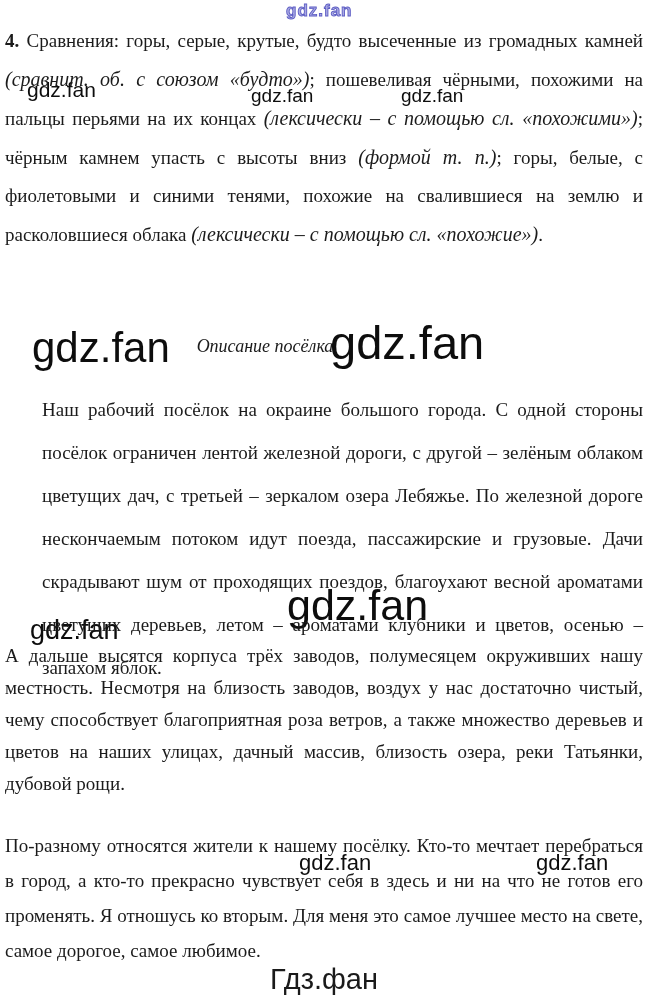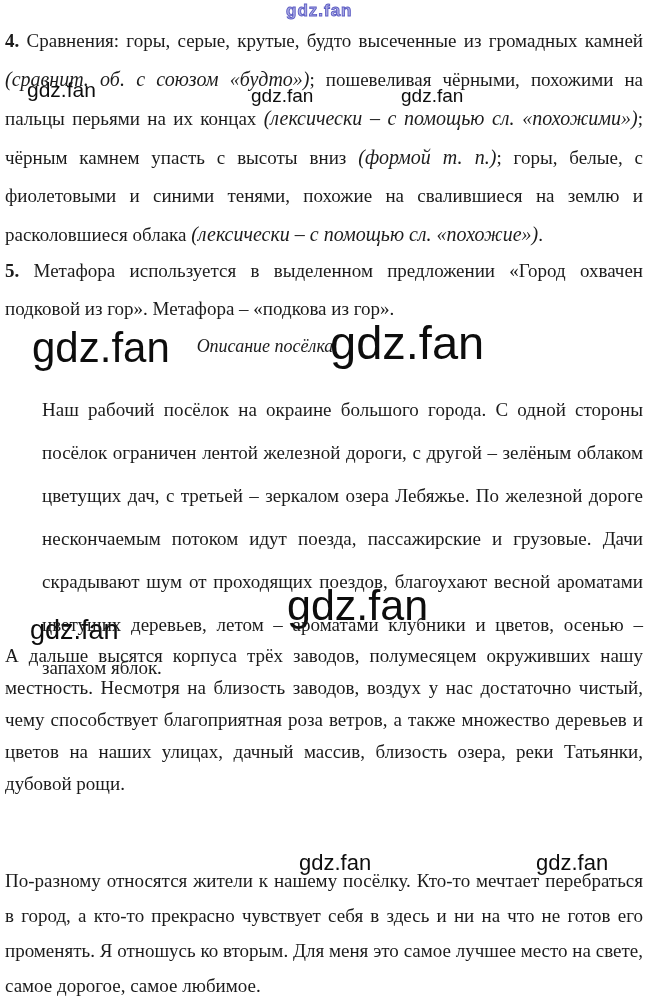--- a/index.html
+++ b/index.html
@@ -14,21 +14,21 @@
   
   .block {
     position: absolute; left: 5px; right: 5px;
     text-align: justify;
     font-size: 19px; color: #1b1b1b;
   }
   .item4 { top: 22px;  line-height: 38px; }
   .item5 { top: 252px; line-height: 38px; }
   .p1 { top: 388px; line-height: 43px; margin-left: 37px; }
   .p2 { top: 640px; line-height: 32px; }
-  .p3 { top: 863px; line-height: 35px; }
+  .p3 { top: 828px; line-height: 35px; }
 
   .essay-title {
     position: absolute; left: 0; right: 0; top: 336px;
     text-align: center;
     transform: translateX(-59px);
     font-style: italic; font-size: 18px; color: #1b1b1b;
   }
 
   .b  { font-weight: bold; }
   .i  { }
@@ -74,24 +74,22 @@
   <div class="wm wm-title-r">gdz.fan</div>
   <div class="wm wm-body-r">gdz.fan</div>
   <div class="wm wm-body-l">gdz.fan</div>
   <div class="wm wm-low-m">gdz.fan</div>
   <div class="wm wm-low-r">gdz.fan</div>
 
   <div class="block item4">
     <span class="b">4.</span><span> </span><span class="i">Сравнения</span><span>: горы, серые, крутые, </span><span class="i">будто высеченные из громадных камней </span><span class="is">(сравнит. об. с союзом «будто»)</span><span>; пошевеливая чёрными, </span><span class="i">похожими на пальцы перьями на их концах </span><span class="is">(лексически – с помощью сл. «похожими»)</span><span>; </span><span class="i">чёрным камнем </span><span>упасть с высоты вниз </span><span class="is">(формой т. п.)</span><span>; горы, белые, с фиолетовыми и синими тенями, </span><span class="i">похожие на свалившиеся на землю и расколовшиеся облака </span><span class="is">(лексически – с помощью сл. «похожие»)</span><span>.</span>
   </div>
 
-  <div class="block item5">
-    <span class="b">5.</span><span> Метафора используется в выделенном предложении «Город охвачен подковой из гор». Метафора – «подкова из гор».</span>
-  </div>
 
   <div class="essay-title">Описание посёлка</div>
 
   <div class="block p1">Наш рабочий посёлок на окраине большого города. С одной стороны посёлок ограничен лентой железной дороги, с другой – зелёным облаком цветущих дач, с третьей – зеркалом озера Лебяжье. По железной дороге нескончаемым потоком идут поезда, пассажирские и грузовые. Дачи скрадывают шум от проходящих поездов, благоухают весной ароматами цветущих деревьев, летом – ароматами клубники и цветов, осенью – запахом яблок.</div>
   <div class="block p2">А дальше высятся корпуса трёх заводов, полумесяцем окруживших нашу местность. Несмотря на близость заводов, воздух у нас достаточно чистый, чему способствует благоприятная роза ветров, а также множество деревьев и цветов на наших улицах, дачный массив, близость озера, реки Татьянки, дубовой рощи.</div>
   <div class="block p3">По-разному относятся жители к нашему посёлку. Кто-то мечтает перебраться в город, а кто-то прекрасно чувствует себя в здесь и ни на что не готов его променять. Я отношусь ко вторым. Для меня это самое лучшее место на свете, самое дорогое, самое любимое.</div>
 
+  <div class="site-footer">Гдз.фан</div>
 
 </div>
 
 </body></html>

